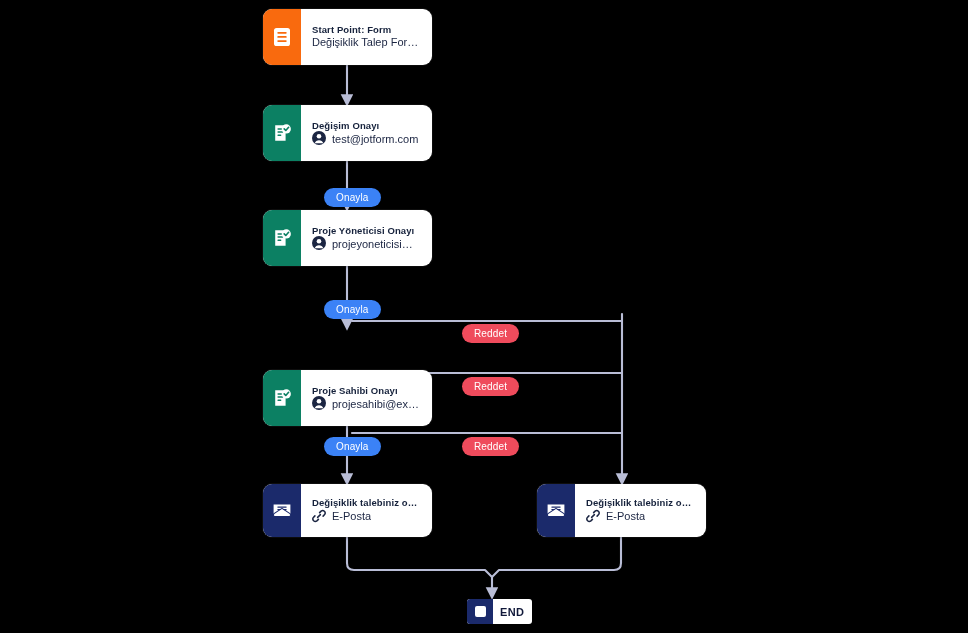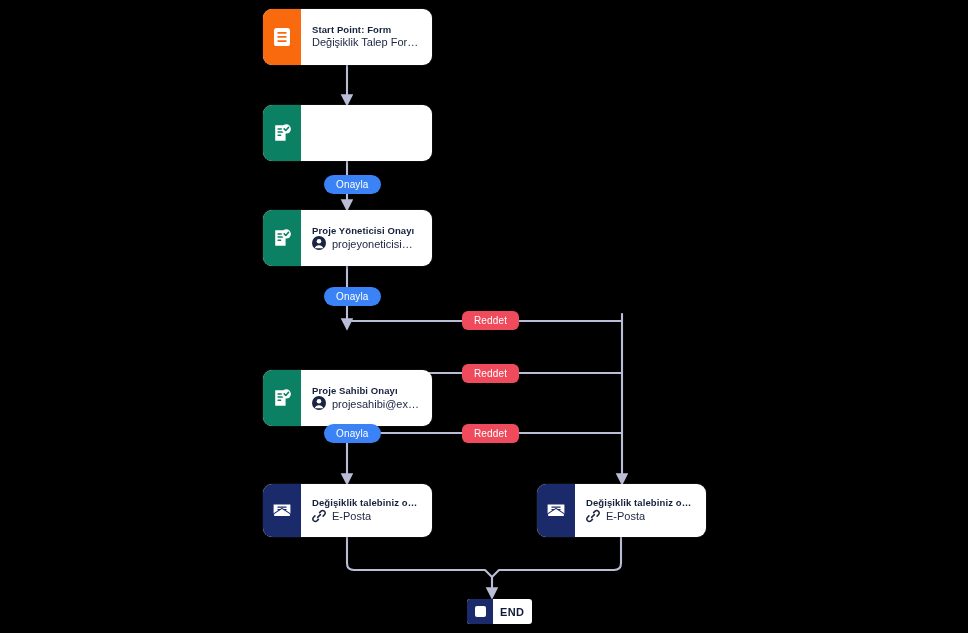--- a/index.html
+++ b/index.html
@@ -104,23 +104,24 @@
     padding: 0 12px;
     border-radius: 11px;
     display: flex;
     align-items: center;
     justify-content: center;
     font-size: 10px;
     color: #ffffff;
     white-space: nowrap;
     box-sizing: border-box;
     letter-spacing: 0.15px;
+    margin-top: 13px;
   }
   .badge-approve { background: #3b82f6; }
-  .badge-reject  { background: #ef4b5c; border-radius: 6px; }
+  .badge-reject  { background: #ef4b5c; }
 
   
   .end-node {
     position: absolute;
     left: 467px;
     top: 599px;
     height: 25px;
     display: flex;
     align-items: stretch;
     border-radius: 3px;
@@ -207,20 +208,31 @@
     <div class="node-icon icon-approve">
       <svg width="19" height="20" viewBox="0 0 19 20" xmlns="http://www.w3.org/2000/svg">
         <path d="M2.2 2.2 h10.4 v15.6 h-10.4 z" fill="#ffffff"></path>
         <rect x="4.4" y="5.2" width="6" height="1.5" rx="0.75" fill="#0c8063"></rect>
         <rect x="4.4" y="8.3" width="6" height="1.5" rx="0.75" fill="#0c8063"></rect>
         <rect x="4.4" y="11.4" width="4" height="1.5" rx="0.75" fill="#0c8063"></rect>
         <circle cx="13.3" cy="5.9" r="4.6" fill="#ffffff"></circle>
         <path d="M11.2 5.9 L12.8 7.5 L15.6 4.3" stroke="#0c8063" stroke-width="1.6" fill="none" stroke-linecap="round" stroke-linejoin="round"></path>
       </svg>
     </div>
+    <div class="node-body">
+      <div class="node-title">Değişim Onayı</div>
+      <div class="node-sub">
+        <svg class="sub-ico" viewBox="0 0 14 14" xmlns="http://www.w3.org/2000/svg">
+          <circle cx="7" cy="7" r="7" fill="#1b2542"></circle>
+          <circle cx="7" cy="5.3" r="2.3" fill="#ffffff"></circle>
+          <path d="M2.7 12.2 a4.6 4.6 0 0 1 8.6 0 z" fill="#ffffff"></path>
+        </svg>
+        <span class="node-sub-text">test@jotform.com</span>
+      </div>
+    </div>
   </div>
 
   <div class="node node-appr2">
     <div class="node-icon icon-approve">
       <svg width="19" height="20" viewBox="0 0 19 20" xmlns="http://www.w3.org/2000/svg">
         <path d="M2.2 2.2 h10.4 v15.6 h-10.4 z" fill="#ffffff"></path>
         <rect x="4.4" y="5.2" width="6" height="1.5" rx="0.75" fill="#0c8063"></rect>
         <rect x="4.4" y="8.3" width="6" height="1.5" rx="0.75" fill="#0c8063"></rect>
         <rect x="4.4" y="11.4" width="4" height="1.5" rx="0.75" fill="#0c8063"></rect>
         <circle cx="13.3" cy="5.9" r="4.6" fill="#ffffff"></circle>

